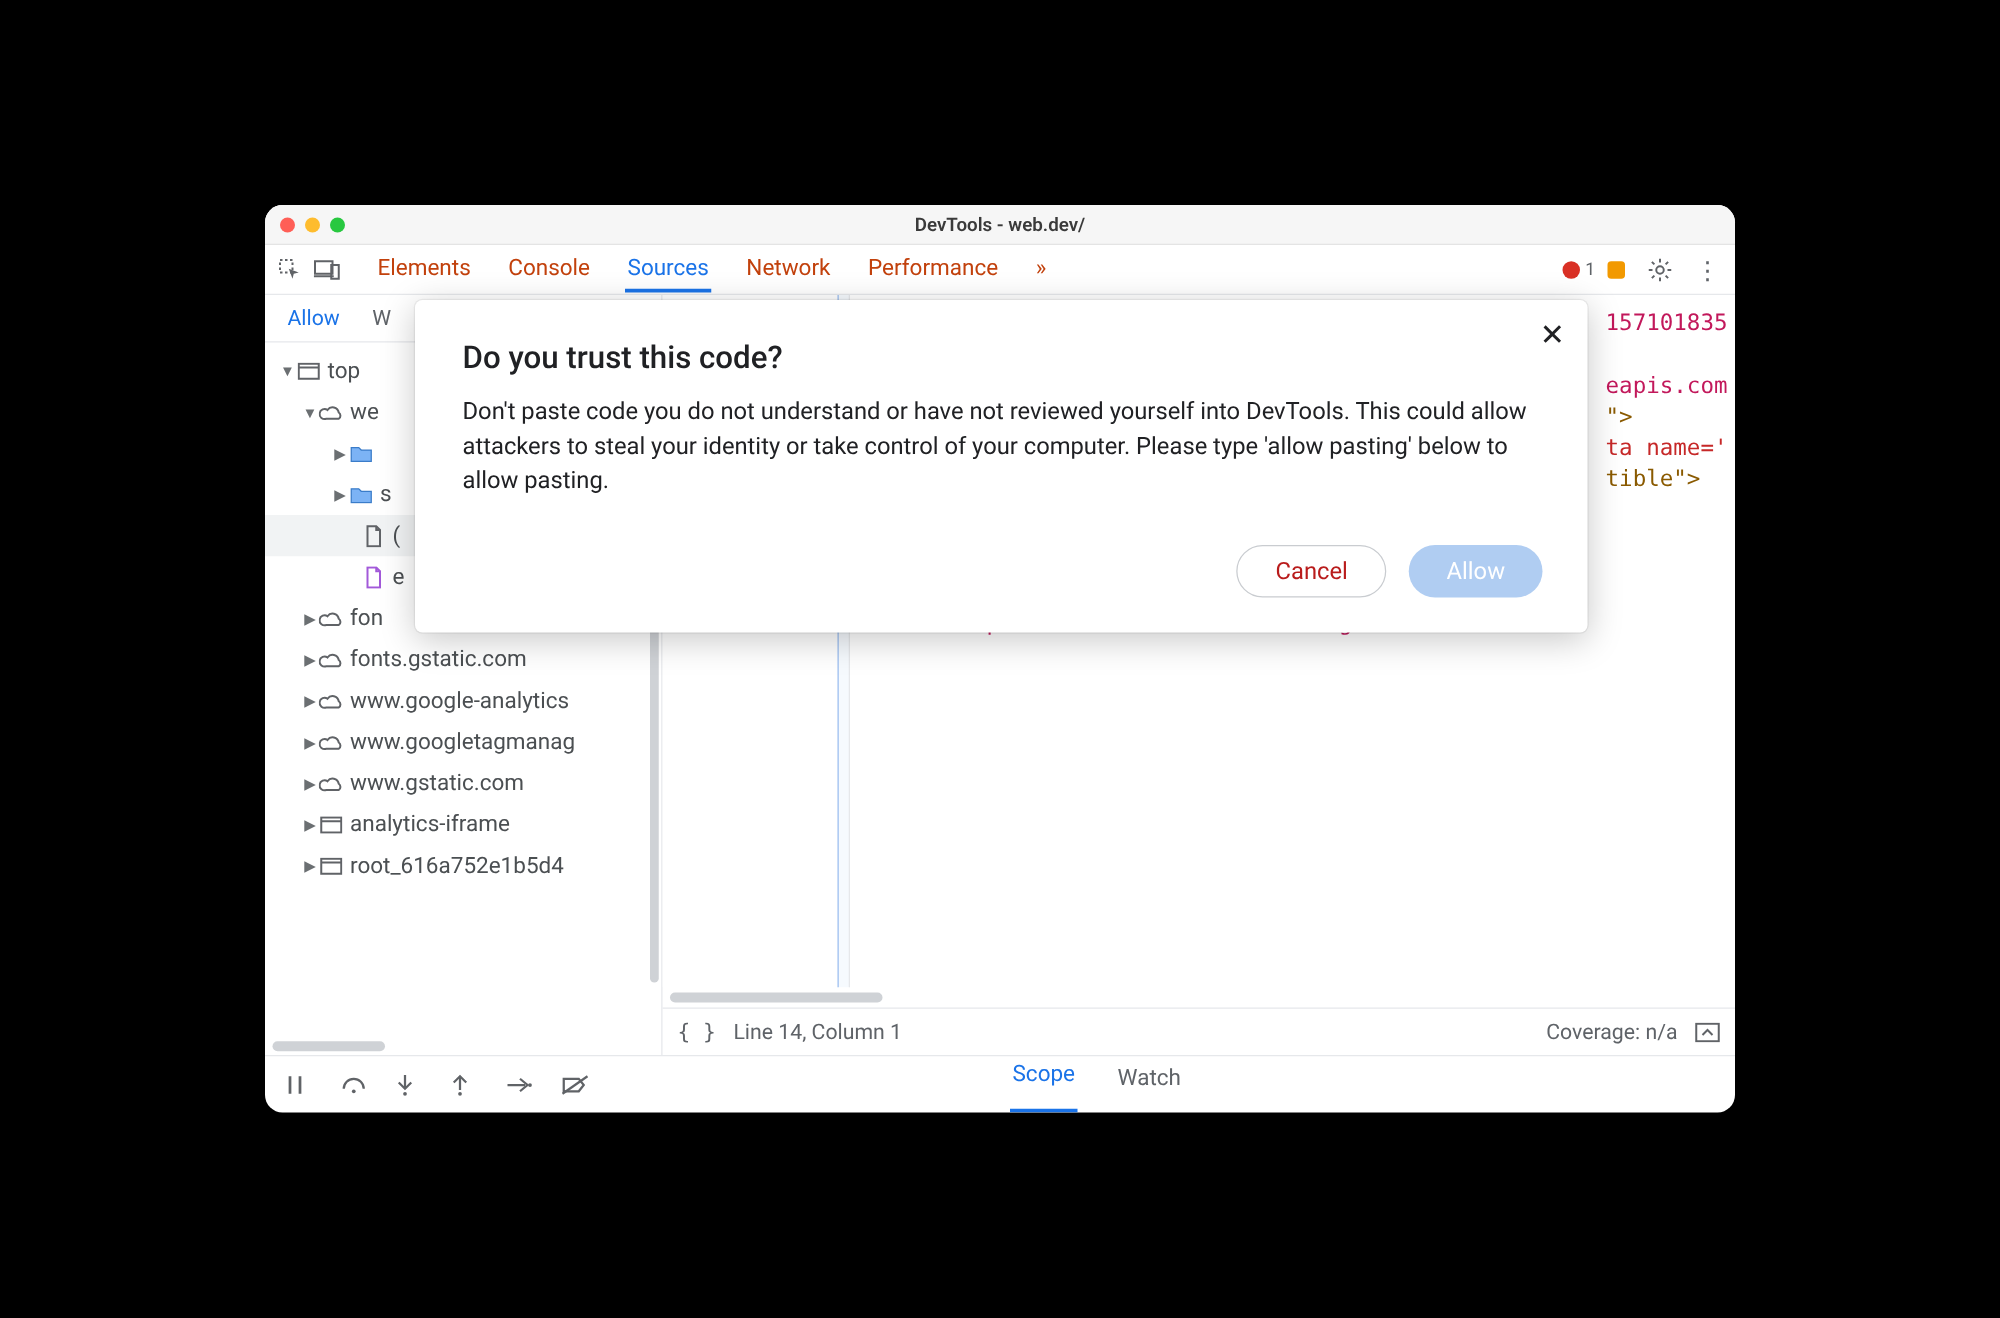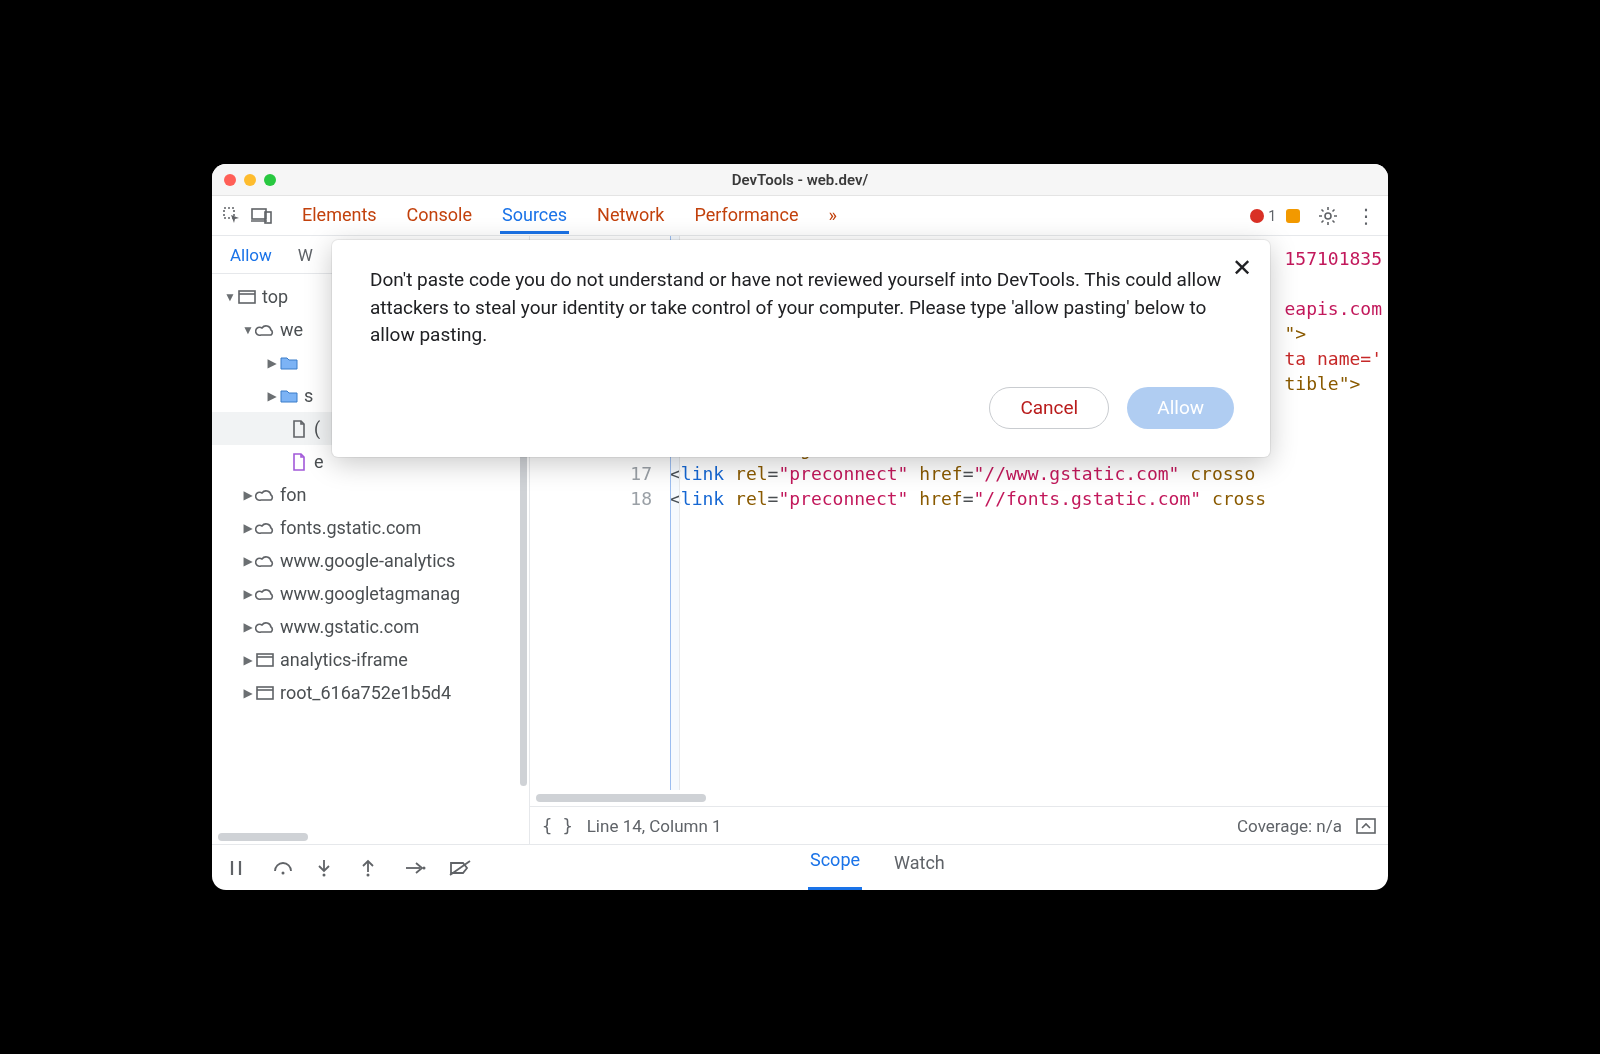--- a/index.html
+++ b/index.html
@@ -398,20 +398,21 @@
       </span>
     </div>
     <div class="drw-tabs">
       <div class="dt active">Scope</div>
       <div class="dt">Watch</div>
     </div>
   </div>
 
   <div class="modal">
     <div class="close">✕</div>
+    <h2>Do you trust this code?</h2>
     <p>Don't paste code you do not understand or have not reviewed yourself into DevTools. This could allow attackers to steal your identity or take control of your computer. Please type 'allow pasting' below to allow pasting.</p>
     <div class="btns">
       <div class="btn cancel">Cancel</div>
       <div class="btn allow">Allow</div>
     </div>
   </div>
 
 </div>
 
 </body></html>

